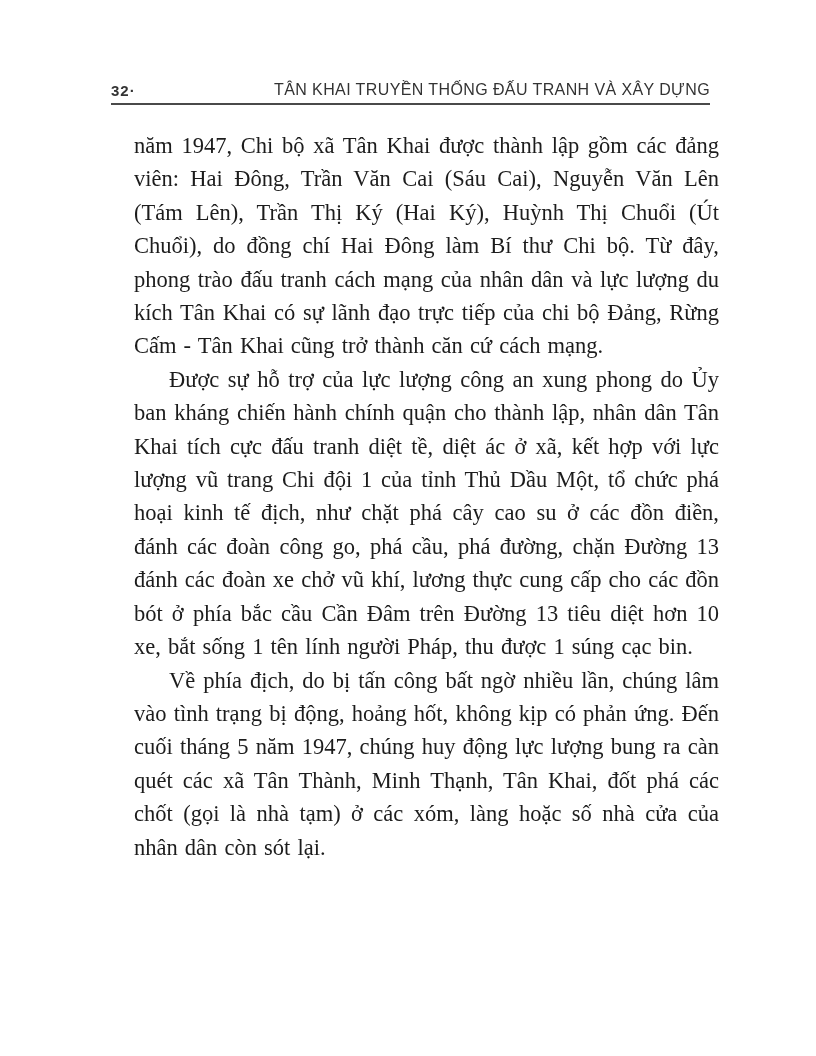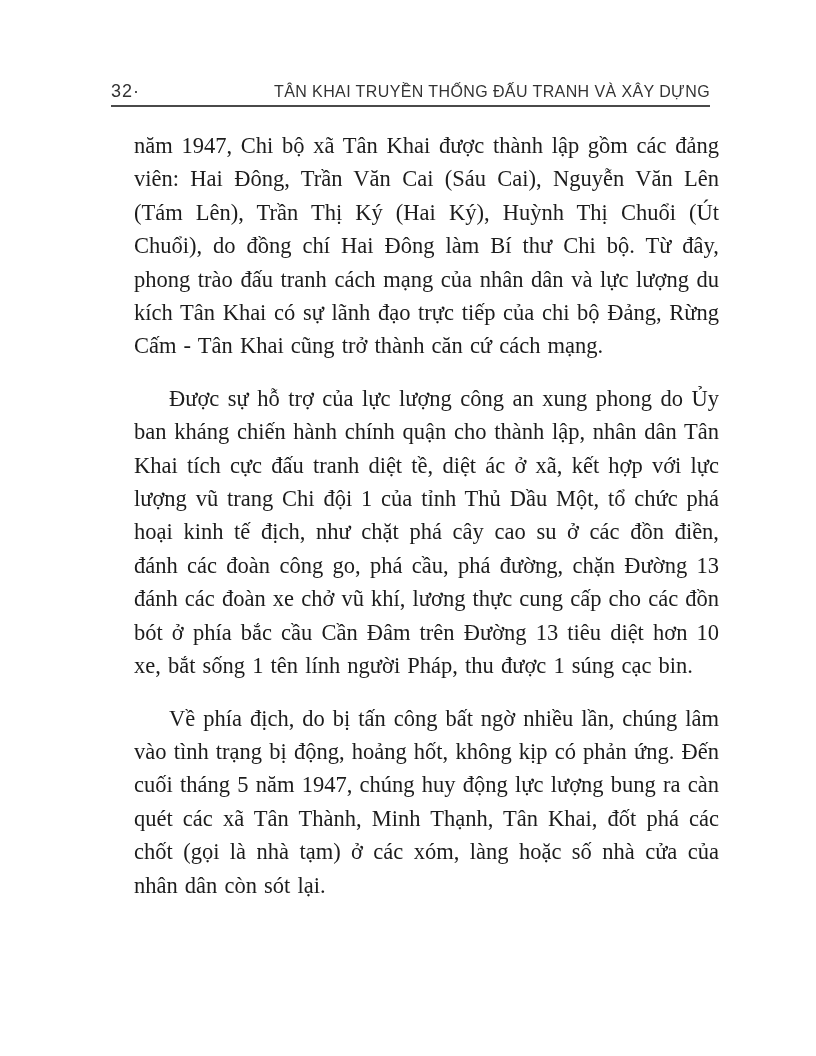--- a/index.html
+++ b/index.html
@@ -22,23 +22,24 @@
     width: 599px;
     display: flex;
     justify-content: space-between;
     align-items: flex-end;
     padding-bottom: 5px;
     border-bottom: 2px solid #4a4a4a;
     font-family: "Liberation Sans", sans-serif;
     color: #333333;
   }
   .page-num {
-    font-size: 18px;
+    font-size: 15px;
     letter-spacing: 1px;
     line-height: 1;
+    font-weight: bold;
   }
   .running-title {
     font-size: 16px;
     letter-spacing: 0.4px;
     line-height: 1;
     transform: scaleY(1.08);
     transform-origin: bottom;
     white-space: nowrap;
   }
   .body-text {
@@ -50,21 +51,20 @@
     line-height: 33.4px;
     color: #1c1c1c;
     text-align: justify;
     word-spacing: 1.5px;
   }
   .para {
     margin: 0;
   }
   .para.indent {
     text-indent: 35px;
-    margin-top: 19px;
   }
 </style>
 </head>
 <body>
 
 <div class="page">
   <header class="running-header">
     <span class="page-num">32·</span>
     <span class="running-title">TÂN KHAI TRUYỀN THỐNG ĐẤU TRANH VÀ XÂY DỰNG</span>
   </header>

